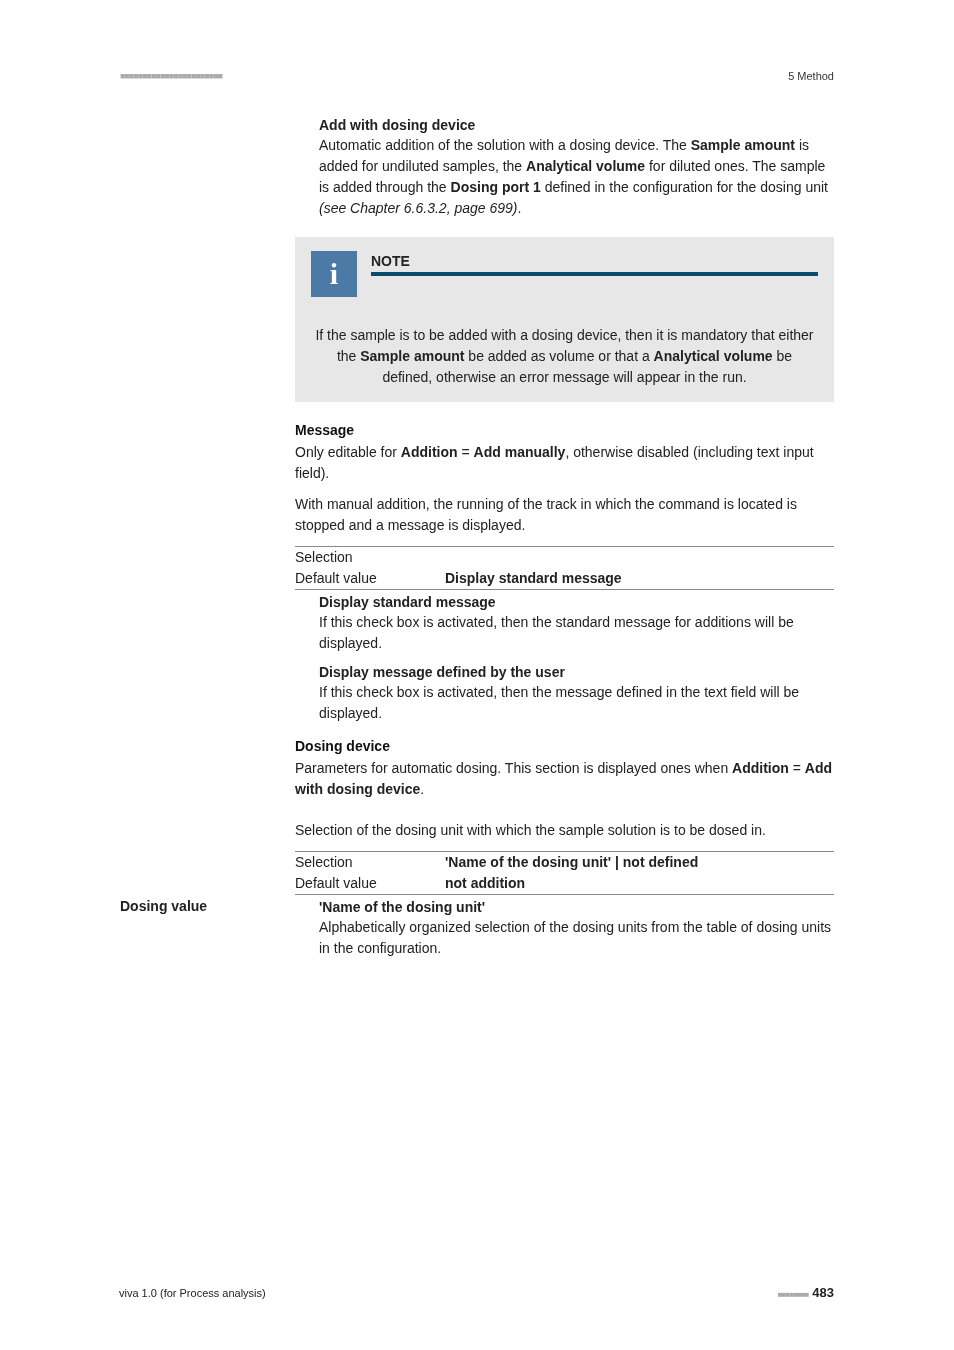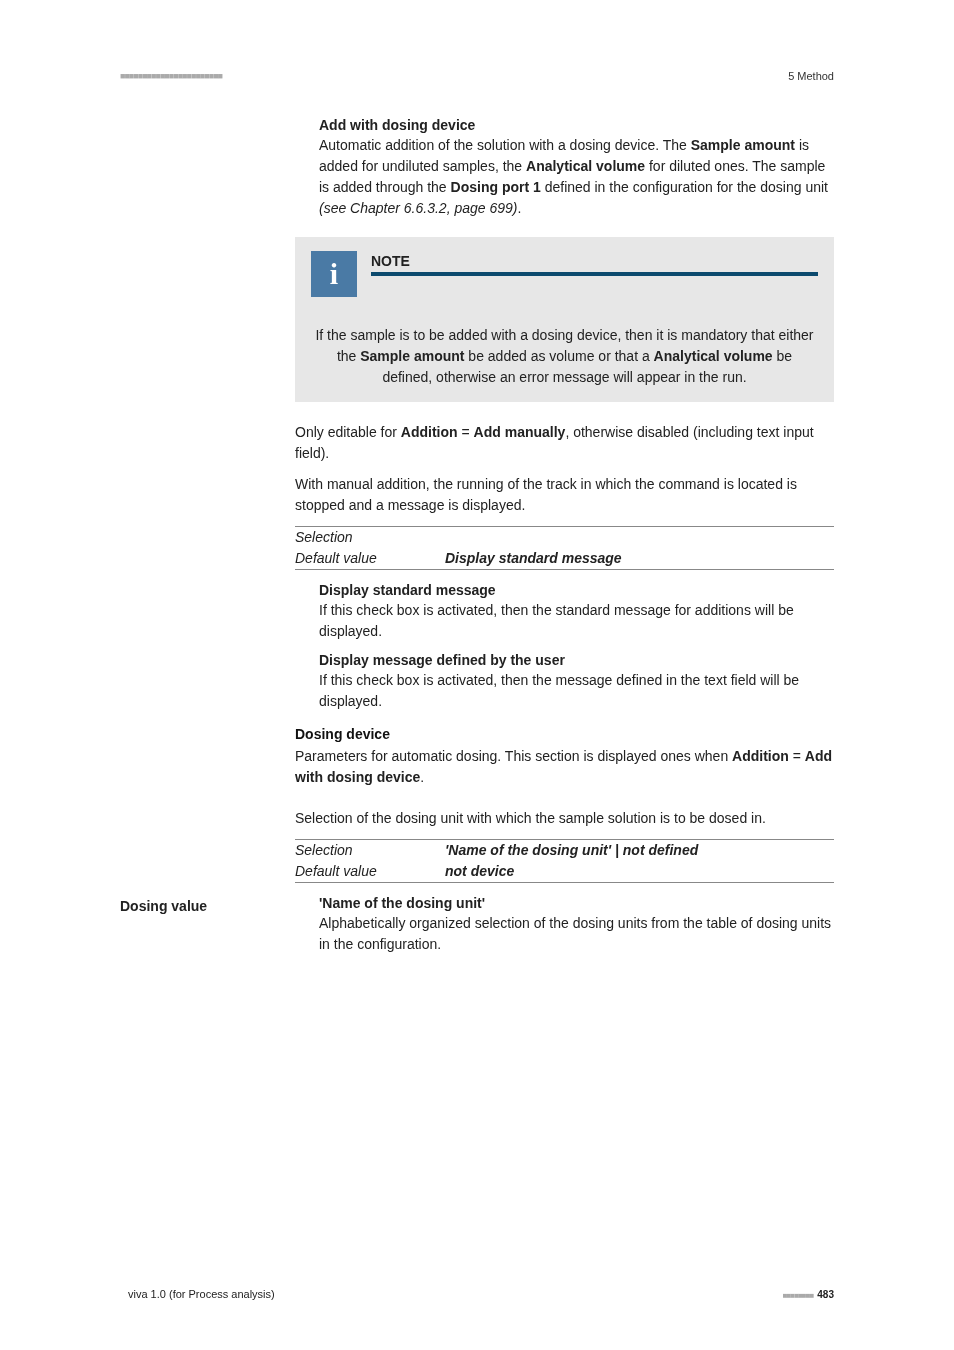--- a/index.html
+++ b/index.html
@@ -100,22 +100,21 @@
       font-weight: bold;
       color: #111;
       font-size: 14px;
       margin-top: 14px;
       margin-bottom: 4px;
     }
     .table-block {
       border-top: 1px solid #888;
       border-bottom: 1px solid #888;
       margin-top: 6px;
-      margin-bottom: 12px;
-      font-style: italic;
+      margin-bottom: 4px;
     }
     .table-row {
       display: flex;
       font-size: 14px;
       line-height: 1.5;
     }
     .table-label {
       width: 150px;
       flex-shrink: 0;
     }
@@ -125,37 +124,37 @@
     }
     .left-label {
       font-weight: bold;
       font-size: 14px;
       position: absolute;
       left: 120px;
     }
     .footer {
       position: absolute;
       bottom: 50px;
-      left: 128px;
+      left: 119px;
       right: 120px;
       display: flex;
       justify-content: space-between;
       align-items: center;
       font-size: 11px;
       gap: 48px;
     }
     .footer-marks {
       color: #aaa;
       font-size: 8px;
       letter-spacing: -1px;
       margin-right: 4px;
     }
     .footer-page {
       font-weight: bold;
-      font-size: 10px;
+      font-size: 13px;
     }
   </style>
 </head>
 <body>
 
 <div class="header-bar">
   <span class="header-marks-left">■■■■■■■■■■■■■■■■■■■■■■■</span>
   <span class="header-right">5 Method</span>
 </div>
 
@@ -172,20 +171,21 @@
       <div class="note-icon-box">
         <span class="note-icon">i</span>
       </div>
       <div class="note-title">NOTE</div>
     </div>
     <p class="note-text">
       <span>If the sample is to be added with a dosing device, then it is mandatory that either the </span><b>Sample amount</b><span> be added as volume or that a </span><b>Analytical volume</b><span> be defined, otherwise an error message will appear in the run.</span>
     </p>
   </div>
 
+  <div class="section-heading">Message</div>
   <p class="paragraph">
     <span>Only editable for </span><b>Addition</b><span> = </span><b>Add manually</b><span>, otherwise disabled (including text input field).</span>
   </p>
   <p class="paragraph">With manual addition, the running of the track in which the command is located is stopped and a message is displayed.</p>
 
   <div class="table-block">
     <div class="table-row">
       <div class="table-label">Selection</div>
     </div>
     <div class="table-row">
@@ -212,21 +212,21 @@
 <div class="content" style="margin-top: 20px;">
   <p class="paragraph">Selection of the dosing unit with which the sample solution is to be dosed in.</p>
 
   <div class="table-block">
     <div class="table-row">
       <div class="table-label">Selection</div>
       <div class="table-value">'Name of the dosing unit' | not defined</div>
     </div>
     <div class="table-row">
       <div class="table-label">Default value</div>
-      <div class="table-value">not device</div>
+      <div class="table-value">not addition</div>
     </div>
   </div>
 
   <div class="indent">
     <div class="subheading-bold">'Name of the dosing unit'</div>
     <p class="paragraph">Alphabetically organized selection of the dosing units from the table of dosing units in the configuration.</p>
   </div>
 </div>
 
 <div class="footer">

